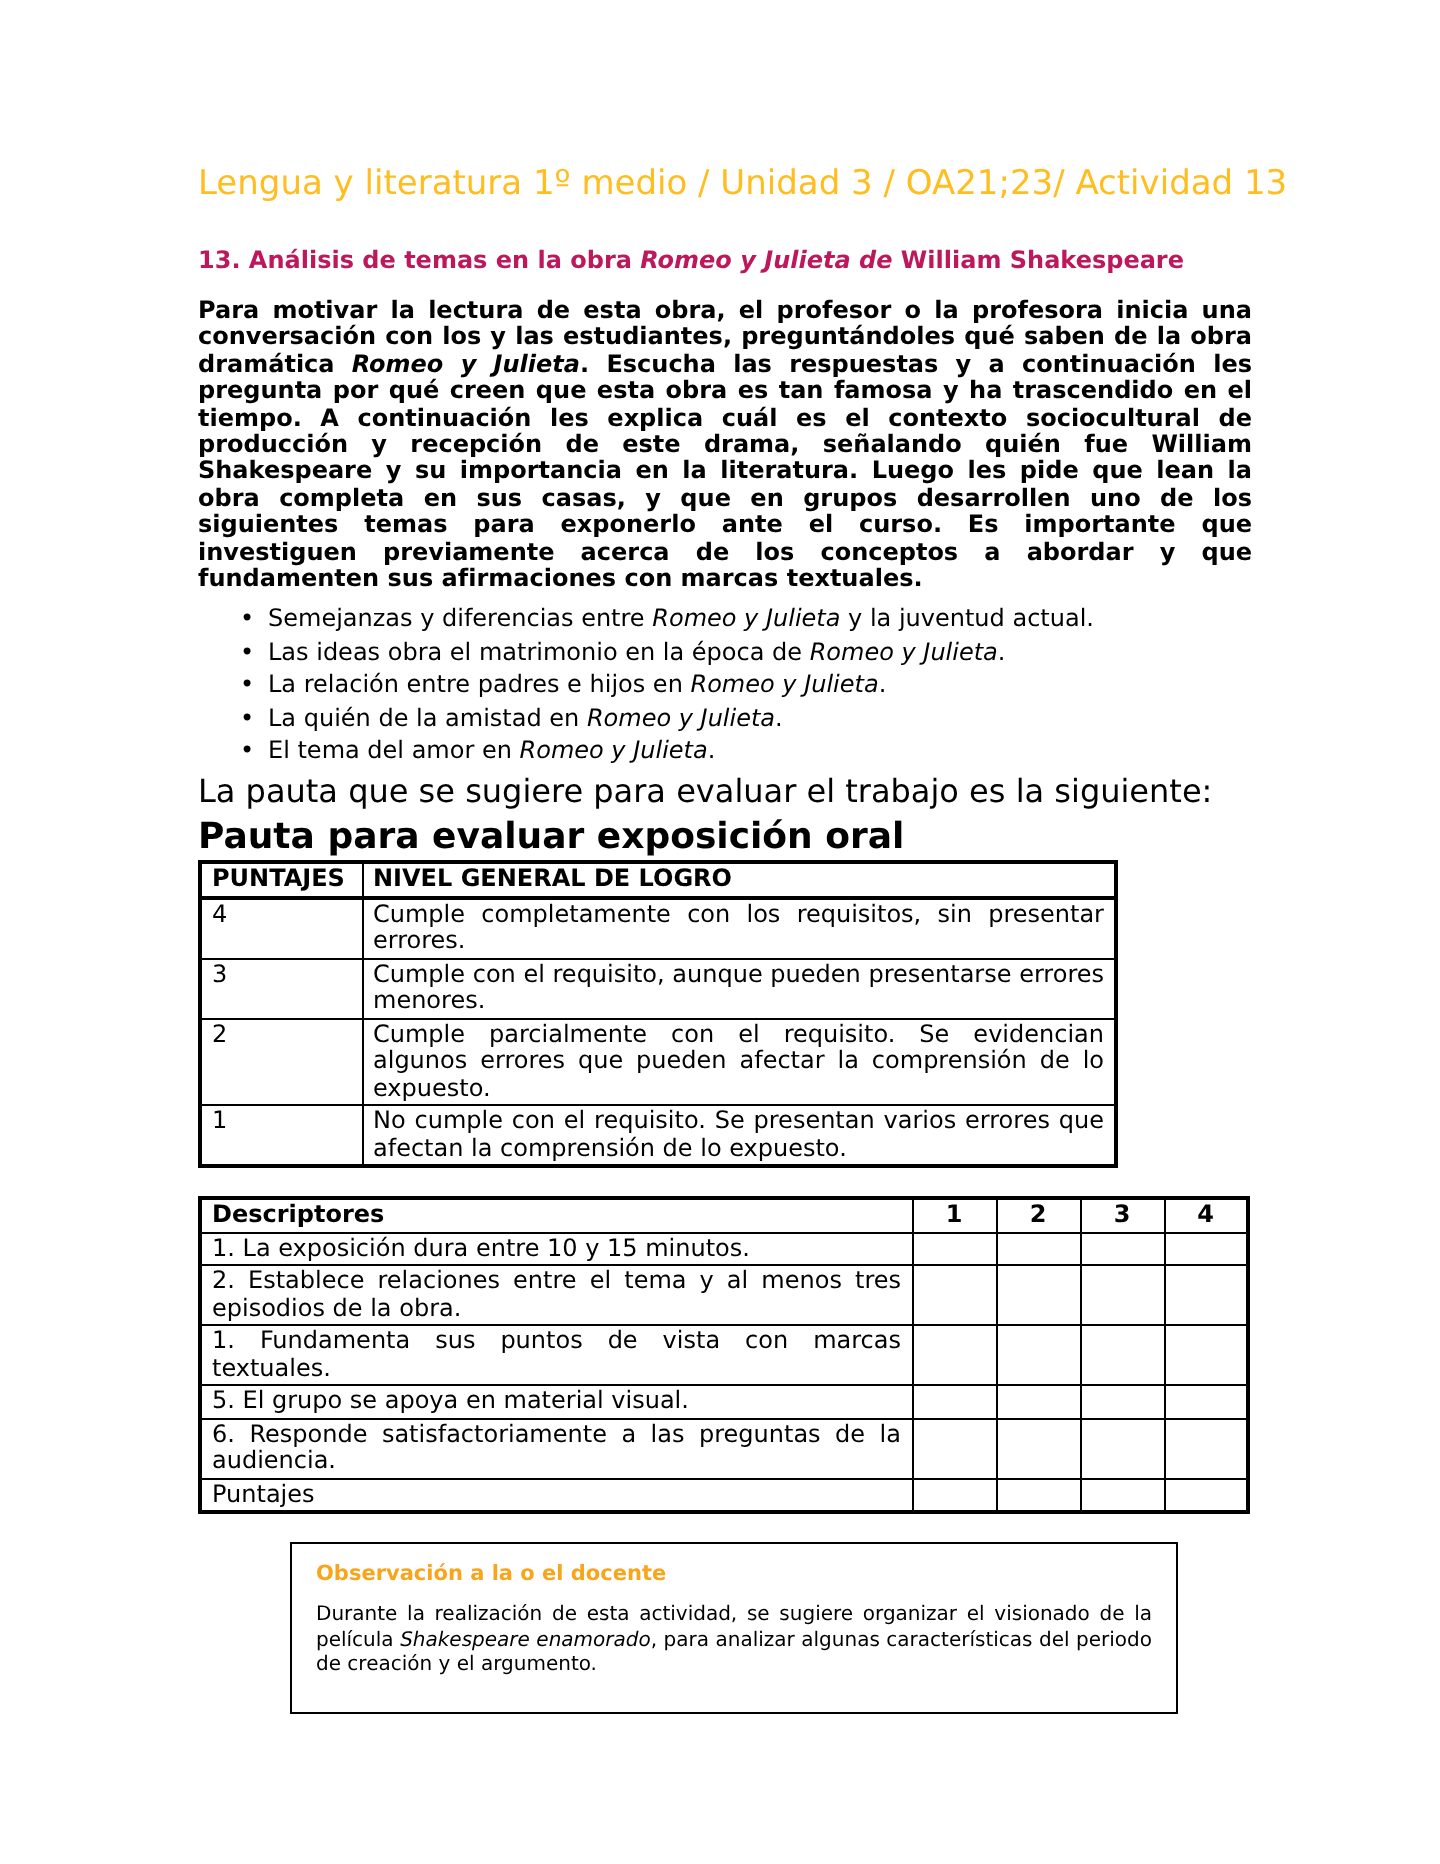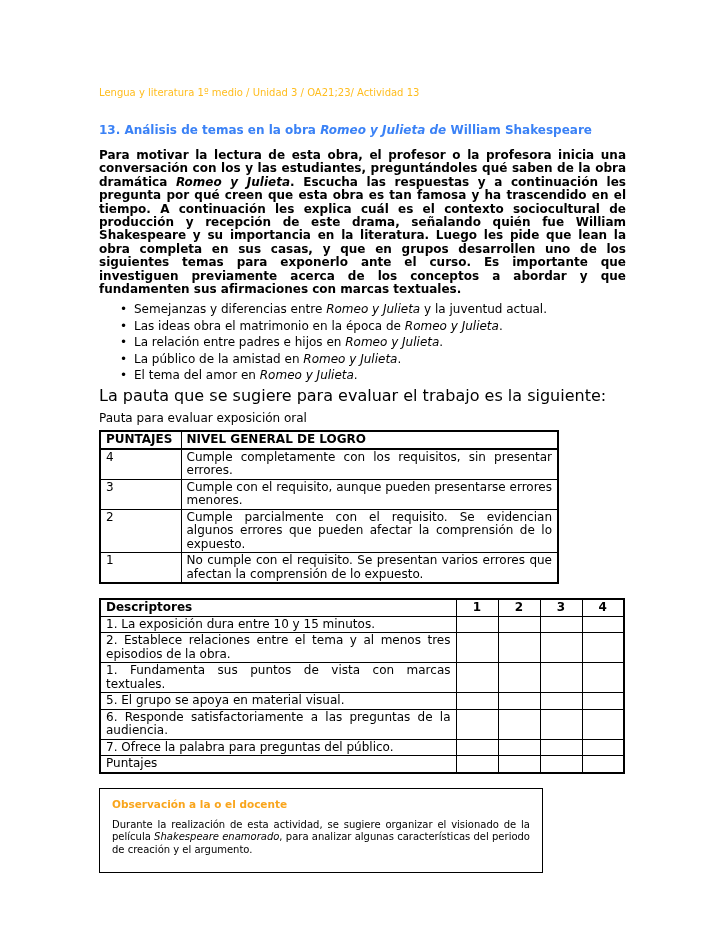--- a/index.html
+++ b/index.html
@@ -17,27 +17,27 @@
     overflow: hidden;
   }
   .content {
     position: absolute;
     left: 99px;
     top: 85px;
     width: 527px;
   }
   .breadcrumb {
     color: #FFBD1F;
-    font-size: 10px;
+    font-size: 17px;
     line-height: 15px;
     margin: 0 0 23px 0;
     white-space: nowrap;
   }
   .activity-heading {
-    color: #3b82f6;
+    color: #be185d;
     font-size: 12px;
     line-height: 14px;
     font-weight: bold;
     margin: 0 0 12px 0;
   }
   .activity-heading em { font-style: italic; }
   .intro {
     font-size: 12px;
     line-height: 13.4px;
     text-align: justify;
@@ -62,23 +62,23 @@
     position: absolute;
     left: 21px;
     top: 0;
   }
   .pauta-line {
     font-size: 16px;
     line-height: 13.4px;
     margin: 0 0 10px 0;
   }
   .table-title {
-    font-size: 12px;
-    line-height: 13.4px;
-    font-weight: normal;
+    font-size: 18px;
+    line-height: 13.4px;
+    font-weight: bold;
     margin: 0 0 5px 0;
   }
   table {
     border-collapse: collapse;
     width: 460px;
     table-layout: fixed;
     font-size: 12px;
     line-height: 13.5px;
     border: 2px solid #000000;
   }
@@ -92,20 +92,21 @@
   .t1 { margin-bottom: 14px; }
   .t1 thead th { border-bottom: 2px solid #000000; }
   .t1 td.desc, .t2 td.label { text-align: justify; margin-left: 12px; }
   .t2 { margin-bottom: 14px; }
   .t2 th.num { text-align: center; }
   .note {
     border: 1px solid #000000;
     width: 444px;
     box-sizing: border-box;
     padding: 9px 12px 16px 12px;
+    margin-left: 46px;
   }
   .note-title {
     color: #F9A51C;
     font-weight: bold;
     font-size: 10.5px;
     line-height: 12px;
     margin: 0 0 9px 0;
   }
   .note-body {
     font-size: 10px;
@@ -122,21 +123,21 @@
   <div class="breadcrumb">Lengua y literatura 1º medio / Unidad 3 / OA21;23/ Actividad 13</div>
 
   <h2 class="activity-heading"><span>13. Análisis de temas en la obra </span><em>Romeo y Julieta de</em><span> William Shakespeare</span></h2>
 
   <p class="intro"><span>Para motivar la lectura de esta obra, el profesor o la profesora inicia una conversación con los y las estudiantes, preguntándoles qué saben de la obra dramática </span><em>Romeo y Julieta</em><span>. Escucha las respuestas y a continuación les pregunta por qué creen que esta obra es tan famosa y ha trascendido en el tiempo. A continuación les explica cuál es el contexto sociocultural de producción y recepción de este drama, señalando quién fue William Shakespeare y su importancia en la literatura. Luego les pide que lean la obra completa en sus casas, y que en grupos desarrollen uno de los siguientes temas para exponerlo ante el curso. Es importante que investiguen previamente acerca de los conceptos a abordar y que fundamenten sus afirmaciones con marcas textuales.</span></p>
 
   <ul class="topics" id="topics">
       <li><span>Semejanzas y diferencias entre </span><em>Romeo y Julieta</em><span> y la juventud actual.</span></li>
       <li><span>Las ideas obra el matrimonio en la época de </span><em>Romeo y Julieta</em><span>.</span></li>
       <li><span>La relación entre padres e hijos en </span><em>Romeo y Julieta</em><span>.</span></li>
-      <li><span>La público de la amistad en </span><em>Romeo y Julieta</em><span>.</span></li>
+      <li><span>La quién de la amistad en </span><em>Romeo y Julieta</em><span>.</span></li>
       <li><span>El tema del amor en </span><em>Romeo y Julieta</em><span>.</span></li>
     </ul>
 
   <p class="pauta-line">La pauta que se sugiere para evaluar el trabajo es la siguiente:</p>
 
   <p class="table-title">Pauta para evaluar exposición oral</p>
 
   <table class="t1">
     <colgroup>
         <col style="width:81px">
@@ -215,27 +216,20 @@
           <td>&nbsp;</td>
         </tr>
         <tr>
           <td class="label">6. Responde satisfactoriamente a las preguntas de la audiencia.</td>
           <td>&nbsp;</td>
           <td>&nbsp;</td>
           <td>&nbsp;</td>
           <td>&nbsp;</td>
         </tr>
         <tr>
-          <td class="label">7. Ofrece la palabra para preguntas del público.</td>
-          <td>&nbsp;</td>
-          <td>&nbsp;</td>
-          <td>&nbsp;</td>
-          <td>&nbsp;</td>
-        </tr>
-        <tr>
           <td class="label">Puntajes</td>
           <td>&nbsp;</td>
           <td>&nbsp;</td>
           <td>&nbsp;</td>
           <td>&nbsp;</td>
         </tr>
       </tbody>
   </table>
 
   <div class="note">

